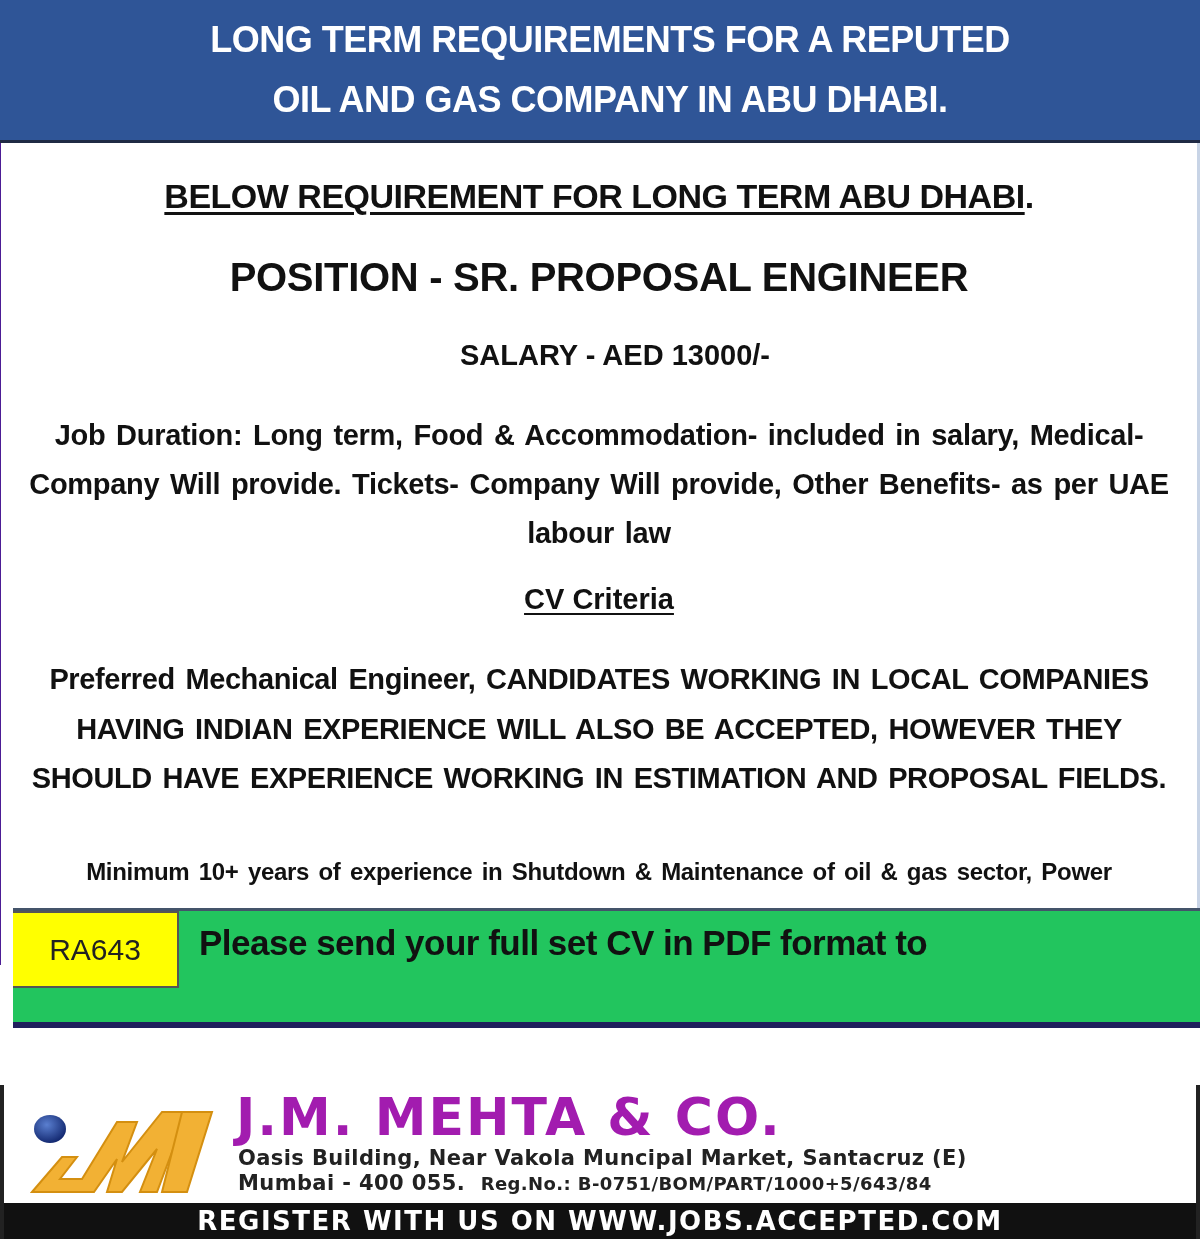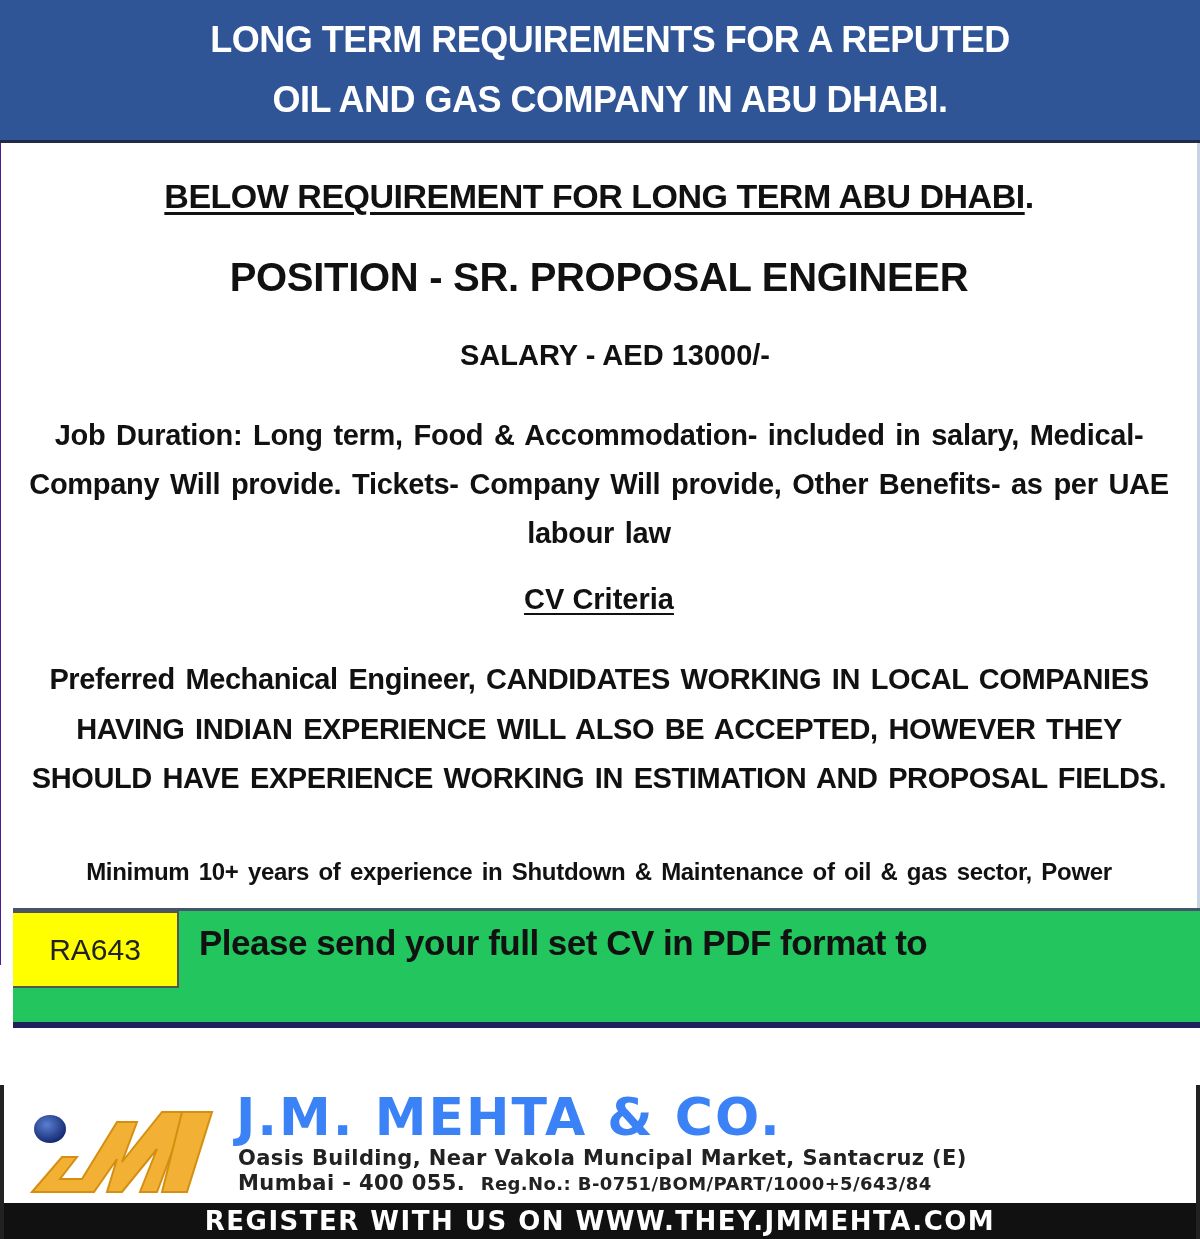--- a/index.html
+++ b/index.html
@@ -67,21 +67,21 @@
   }
 
   .footer {
     position: absolute; left: 0; top: 1085px; width: 1200px; height: 154px;
     background: #ffffff; border-left: 4px solid #222; border-right: 4px solid #222;
   }
   .logo { position: absolute; left: 18px; top: 12px; width: 200px; height: 100px; }
   .company-name {
     position: absolute; left: 232px; top: 2px;
     font-family: "DejaVu Sans", sans-serif; font-weight: bold;
-    font-size: 52px; color: #3b82f6; letter-spacing: 2px; line-height: 60px;
+    font-size: 52px; color: #a21caf; letter-spacing: 2px; line-height: 60px;
   }
   .address {
     position: absolute; left: 234px; top: 61px;
     font-family: "DejaVu Sans", sans-serif; font-weight: bold;
     font-size: 21px; color: #222; line-height: 25px; letter-spacing: 0.4px;
   }
   .address .reg { font-size: 18px; }
   .register-bar {
     position: absolute; left: 0; right: 0; bottom: 0; height: 36px;
     background: #111; color: #fff; text-align: center;
@@ -122,14 +122,14 @@
     </defs>
     <ellipse cx="28" cy="32" rx="16" ry="14" fill="url(#globe)"></ellipse>
     <path d="M10 95 L40 60 L55 60 L38 82 L60 82 L95 25 L115 25 L100 65 L140 15 L165 15 L135 95 L118 95 L135 52 L100 95 L85 95 L95 62 L72 95 Z" fill="#f2b134" stroke="#d48f10" stroke-width="2"></path>
     <path d="M160 15 L190 15 L165 95 L140 95 Z" fill="#f2b134" stroke="#d48f10" stroke-width="2"></path>
   </svg>
   <div class="company-name">J.M. MEHTA &amp; CO.</div>
   <div class="address">
     <div>Oasis Building, Near Vakola Muncipal Market, Santacruz (E)</div>
     <div><span>Mumbai - 400 055.</span>&nbsp; <span class="reg">Reg.No.: B-0751/BOM/PART/1000+5/643/84</span></div>
   </div>
-  <div class="register-bar">REGISTER WITH US ON WWW.THEY.JMMEHTA.COM</div>
+  <div class="register-bar">REGISTER WITH US ON WWW.JOBS.ACCEPTED.COM</div>
 </div>
 
 </body></html>

